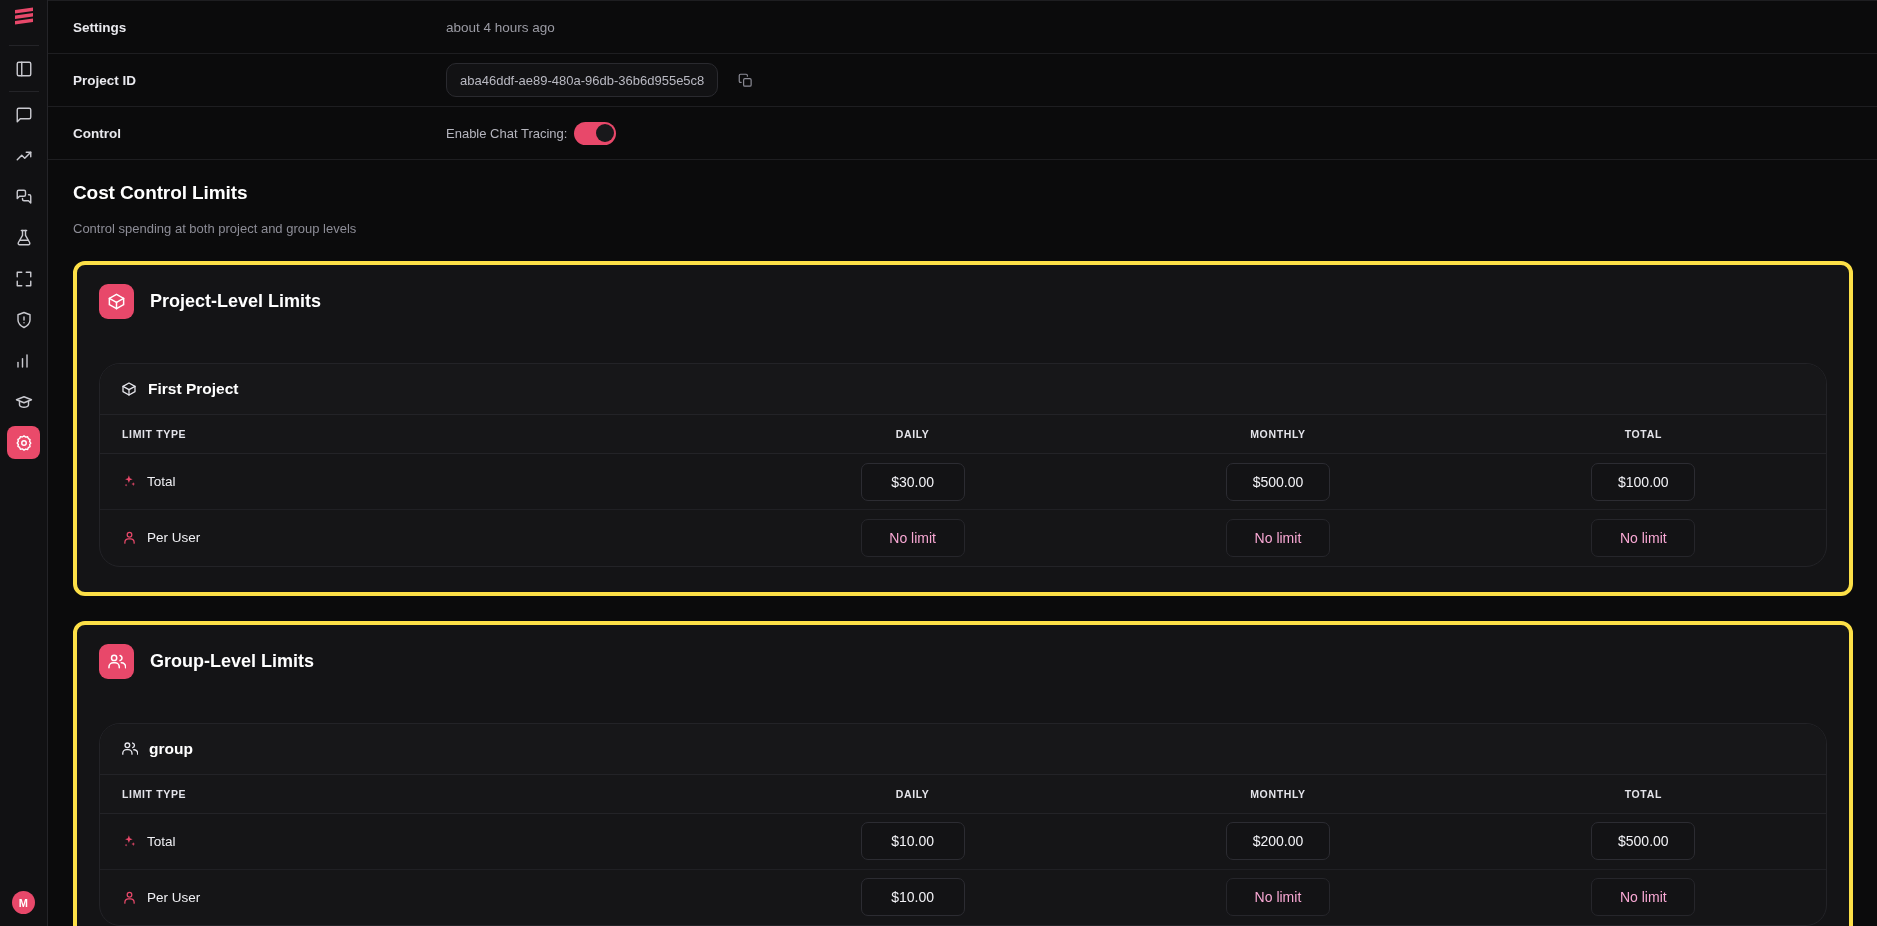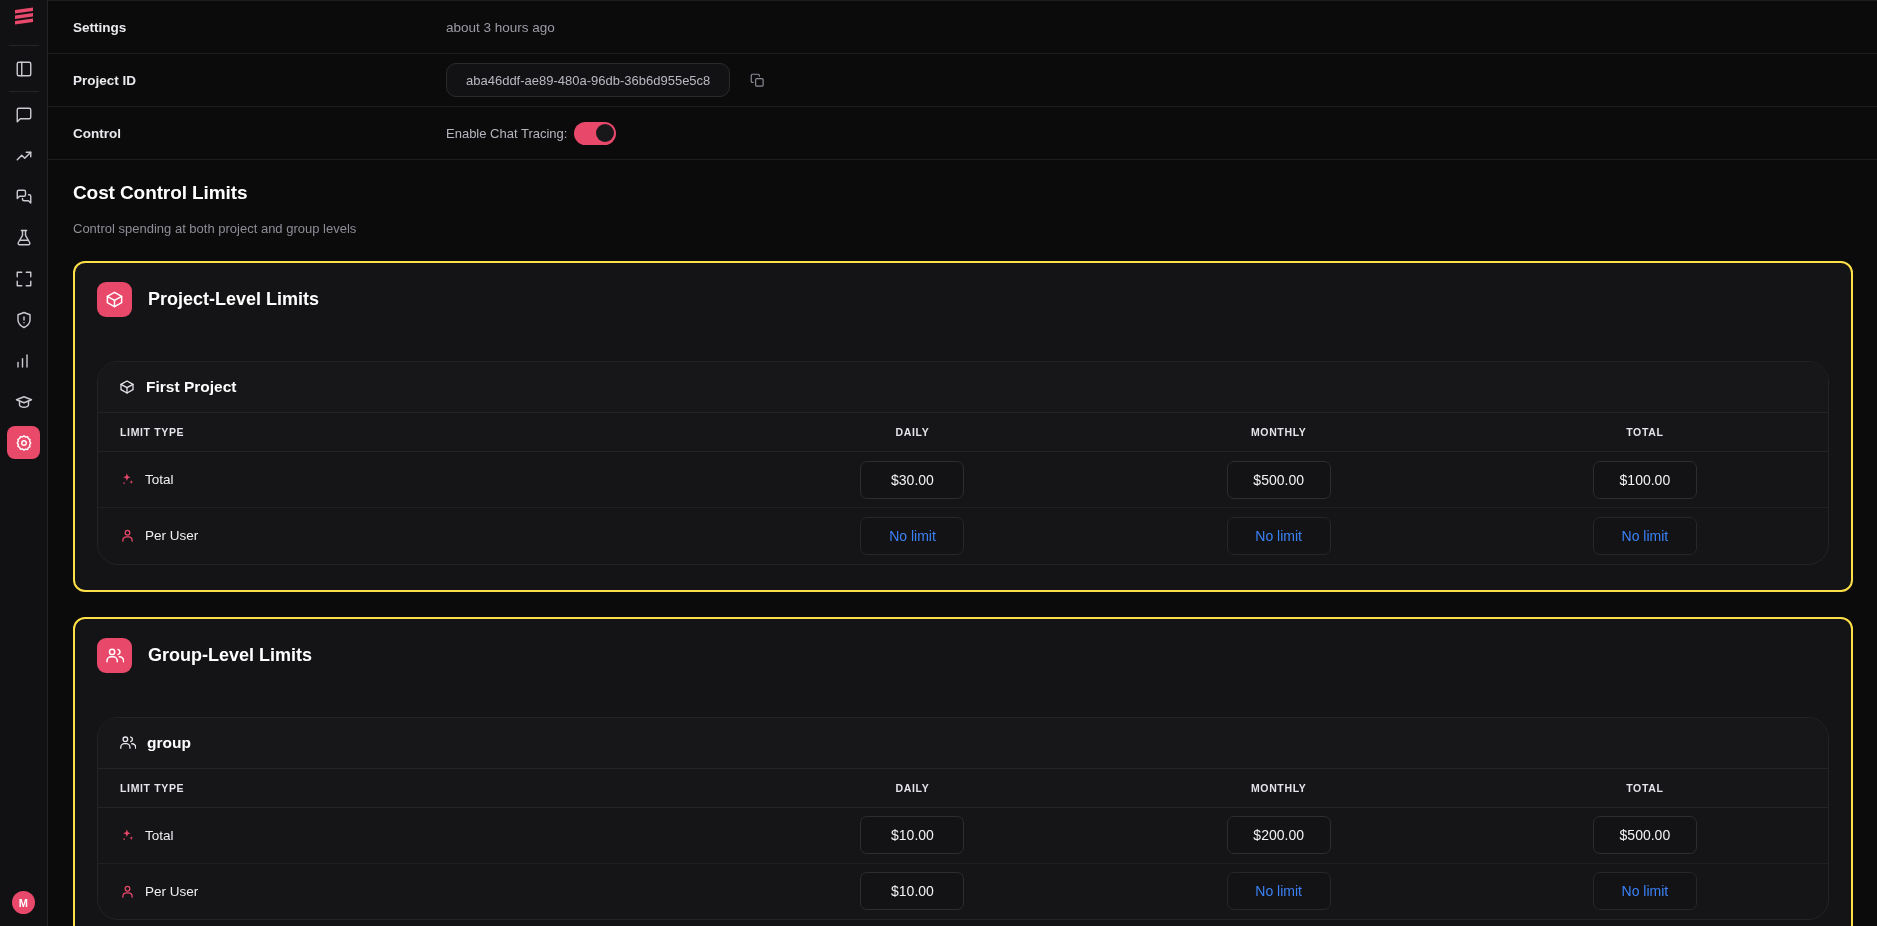--- a/index.html
+++ b/index.html
@@ -52,21 +52,21 @@
     padding-left: 25px;
   }
   .info-label {
     width: 373px; flex: 0 0 373px;
     color: #e9e9ee; font-size: 13.5px; font-weight: 600;
   }
   .info-value { color: #9b9ba4; font-size: 13.5px; }
 
   .id-pill {
     display: inline-flex; align-items: center;
-    height: 34px; padding: 0 19px;
+    height: 34px; padding: 0 13px;
     border: 1px solid #2a2a2f; border-radius: 10px;
     background: #121214; color: #b9b9c2; font-size: 13px;
   }
   .copy-btn {
     margin-left: 16px; width: 22px; height: 22px;
     display: inline-flex; align-items: center; justify-content: center;
     color: #8c8c96; cursor: pointer; background: none; border: none;
   }
   .settings-line { display: flex; align-items: center; }
   .toggle-label { color: #b5b5be; font-size: 13px; margin-right: 7px; }
@@ -83,21 +83,21 @@
 
   
   .section-head { padding: 22px 0 0 25px; }
   .section-title { color: #ffffff; font-size: 19px; font-weight: 700; letter-spacing: -.1px; }
   .section-sub { color: #8d8d97; font-size: 13px; margin-top: 17px; }
 
   
   .card {
     margin: 25px 24px 0 25px;
     background: #141416;
-    border: 2px solid #fde047;
+    border: 4px solid #fde047;
     border-radius: 12px;
     padding: 19px 22px 25px 22px;
   }
   .card-head { display: flex; align-items: center; gap: 16px; margin-bottom: 20px; }
   .card-icon {
     width: 35px; height: 35px; border-radius: 9px;
     background: #e8486a; color: #fff;
     display: flex; align-items: center; justify-content: center;
     flex: 0 0 35px;
   }
@@ -138,21 +138,21 @@
   .type-icon { color: #e8486a; display: flex; align-items: center; }
   .type-name { color: #f0f0f4; font-size: 13.5px; }
   .num-cell { display: flex; justify-content: center; }
   .amt-box {
     width: 104px; height: 38px;
     border: 1px solid #2c2c32; border-radius: 7px;
     background: #131315;
     display: flex; align-items: center; justify-content: center;
     color: #f2f2f6; font-size: 14px; cursor: text;
   }
-  .amt-box.empty { color: #3b82f6; border-color: #26262b; }
+  .amt-box.empty { color: #f9a8d4; border-color: #26262b; }
 </style>
 </head>
 <body>
 
 <div class="sidebar">
 
   <div class="logo-wrap">
     <svg width="22" height="26" viewBox="0 0 22 26">
       <g fill="#e8486a">
         <path d="M2 3 L20 0.5 L20 4 L2 6.5 Z"></path>
@@ -245,21 +245,21 @@
   <div class="avatar">M</div>
 </div>
 
 <div class="main">
   <div class="main-inner">
 
     <div class="info-table">
 
       <div class="info-row">
         <div class="info-label">Settings</div>
-        <div class="info-value">about 3 hours ago</div>
+        <div class="info-value">about 4 hours ago</div>
       </div>
 
       <div class="info-row">
         <div class="info-label">Project ID</div>
         <div class="settings-line">
           <div class="id-pill">aba46ddf-ae89-480a-96db-36b6d955e5c8</div>
           <button class="copy-btn">
             <svg width="15" height="15" viewBox="0 0 24 24" fill="none" stroke="currentColor" stroke-width="1.9" stroke-linecap="round" stroke-linejoin="round">
               <rect x="9" y="9" width="12" height="12" rx="2"></rect>
               <path d="M5 15H4a2 2 0 0 1-2-2V4a2 2 0 0 1 2-2h9a2 2 0 0 1 2 2v1"></path>

